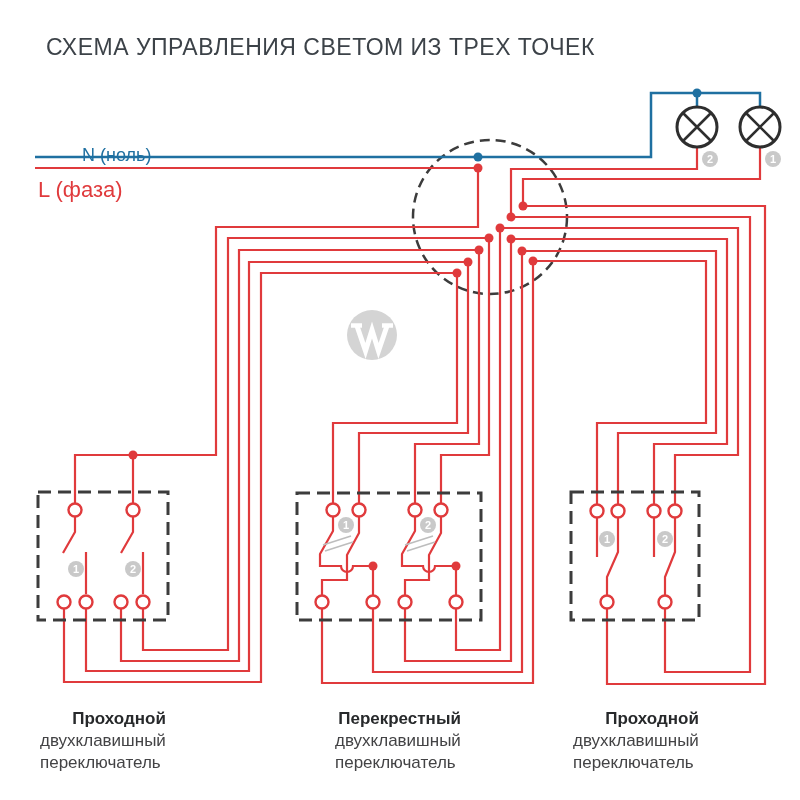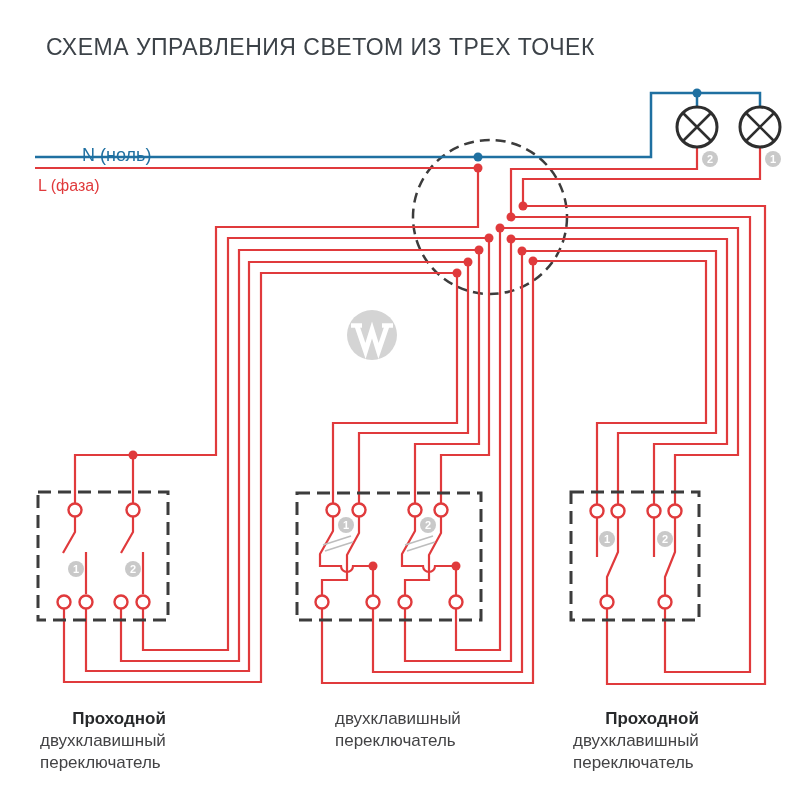--- a/index.html
+++ b/index.html
@@ -20,21 +20,21 @@
   .badge{fill:var(--badge-gray,#c9c9c9);}
   .badge-t{fill:#ffffff;font-family:"Liberation Sans",sans-serif;font-size:11px;font-weight:bold;text-anchor:middle;}
   .coupler{stroke:#bdbdbd;stroke-width:1.6;fill:none;}
   .wm-circle{fill:var(--watermark-gray,#d6d6d6);}
   .wm-w{stroke:#ffffff;stroke-width:5;fill:none;stroke-linejoin:miter;}
   .wm-bar{stroke:#ffffff;stroke-width:4.5;fill:none;}
 
   .title{position:absolute;left:46px;top:34px;font-size:23px;letter-spacing:.5px;
          color:var(--title-color,#3c4248);white-space:nowrap;}
   .nlabel{position:absolute;left:38px;top:145px;font-size:18px;color:var(--neutral-blue,#1f70a1);margin-left:44px;}
-  .llabel{position:absolute;left:38px;top:177px;font-size:16px;color:var(--phase-red,#e03a3c);text-align:right;}
+  .llabel{position:absolute;left:38px;top:177px;font-size:22px;color:var(--phase-red,#e03a3c);text-align:right;}
   .sw-label{position:absolute;top:708px;font-size:17px;line-height:22px;color:var(--label-gray,#434345);}
   .sw-label .b{font-weight:bold;color:var(--label-bold,#27292b);text-align:right;}
   .wm-text{position:absolute;left:300px;top:370px;width:155px;text-align:center;
            font-family:"DejaVu Serif",serif;font-weight:bold;font-size:16px;letter-spacing:2px;
            color:var(--watermark-gray,#d6d6d6);}
 </style>
 </head>
 <body>
 
 <div class="stage">
@@ -175,20 +175,21 @@
   <div class="title">СХЕМА УПРАВЛЕНИЯ СВЕТОМ ИЗ ТРЕХ ТОЧЕК</div>
   <div class="nlabel">N (ноль)</div>
   <div class="llabel">L (фаза)</div>
 
   <div class="sw-label" style="left:40px">
     <div class="b">Проходной</div>
     <div>двухклавишный</div>
     <div>переключатель</div>
   </div>
   <div class="sw-label" style="left:335px">
+    <div class="b">Перекрестный</div>
     <div>двухклавишный</div>
     <div>переключатель</div>
   </div>
   <div class="sw-label" style="left:573px">
     <div class="b">Проходной</div>
     <div>двухклавишный</div>
     <div>переключатель</div>
   </div>
 </div>
 

